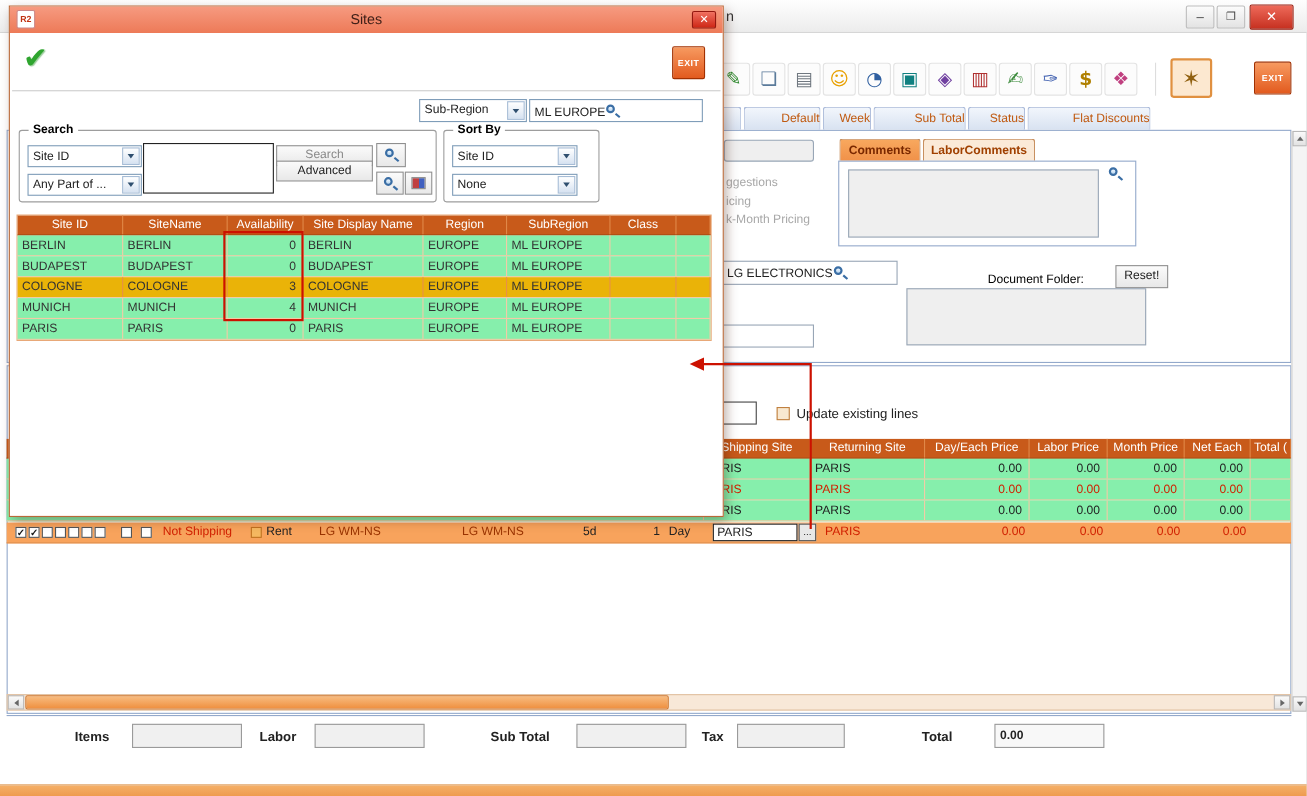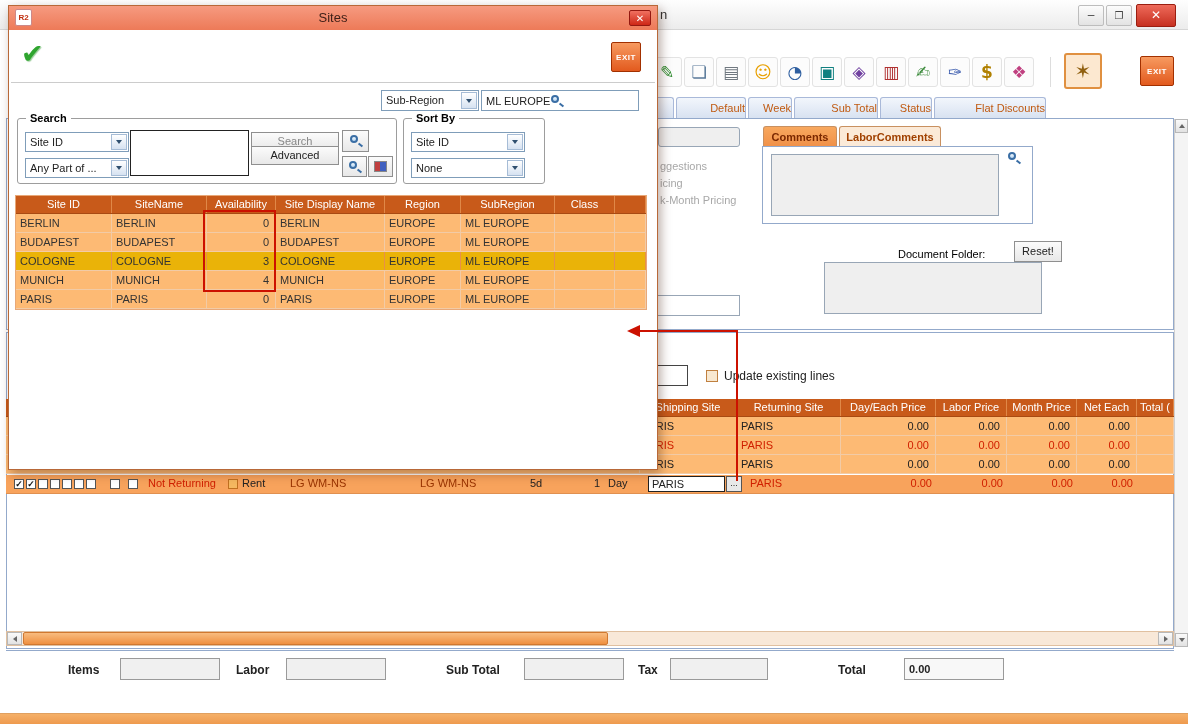--- a/index.html
+++ b/index.html
@@ -49,21 +49,21 @@
 
   
   .dialog{left:8px;top:5px;width:650px;height:465px;background:#fff;border:1px solid #B86838;
           box-shadow:3px 4px 10px rgba(60,20,0,.35);z-index:20}
   .d-title{left:0;top:0;right:0;height:24px;background:linear-gradient(#F69A80,#ED7A58);color:#402018;
            text-align:center;line-height:24px;font-size:13px}
   .d-close{top:4px;right:6px;width:22px;height:16px;background:linear-gradient(#F07060,#CE2716);
            border:1px solid #941810;border-radius:2px;color:#fff;text-align:center;line-height:15px;font-size:10px}
 
   
-  .trow{display:flex;height:19px;line-height:18px;border-bottom:1px solid #F2CBA6;background:#fdba74}
+  .trow{display:flex;height:19px;line-height:18px;border-bottom:1px solid #F2CBA6;background:#86efac}
   .thead{height:18px;line-height:17px;background:#C85A1A;color:#fff;border-bottom:1px solid #A84A12}
   .tc{border-right:1px solid #F2CBA6;padding-left:4px;overflow:hidden;white-space:nowrap}
   .thead .tc{border-right:1px solid #E08848;padding-left:0;text-align:center}
   .sel{background:#eab308}
   .sel .tc{border-right-color:#E89048}
   .num{text-align:right;padding-right:6px;padding-left:0}
   .redtext{color:#D02000}
   .c0{width:96px}.c1{width:95px}.c2{width:69px}.c3{width:109px}.c4{width:76px}.c5{width:94px}.c6{width:60px}.cf{flex:1}
   .g0{width:634px}.g1{width:97px}.g2{width:104px}.g3{width:95px}.g4{width:71px}.g5{width:70px}.g6{width:60px}.gf{flex:1;padding-left:2px}
 
@@ -146,20 +146,24 @@
 
   <span class="abs" style="left:660px;top:160px;color:#A8A8A8">ggestions</span>
   <span class="abs" style="left:660px;top:177px;color:#A8A8A8">icing</span>
   <span class="abs" style="left:660px;top:194px;color:#A8A8A8">k-Month Pricing</span>
 
   <div class="abs panel" style="left:762px;top:146px;width:271px;height:78px">
     <div class="abs grayarea" style="left:8px;top:7px;width:228px;height:62px"></div>
     <span class="abs mag" style="left:244px;top:4px"><i></i><b></b></span>
   </div>
 
+  <div class="abs fieldbox" style="left:656px;top:237px;width:160px;height:22px">
+    <span>LG ELECTRONICS</span>
+    <span class="abs mag" style="right:3px;top:3px"><i></i><b></b></span>
+  </div>
   <div class="abs fieldbox" style="left:640px;top:295px;width:100px;height:21px">
     <span class="abs mag" style="right:3px;top:3px"><i></i><b></b></span>
   </div>
 
   <span class="abs" style="left:898px;top:248px;color:#000">Document Folder:</span>
   <div class="abs btn" style="left:1014px;top:241px;width:48px;height:21px;line-height:19px">Reset!</div>
   <div class="abs grayarea" style="left:824px;top:262px;width:218px;height:52px"></div>
 
   <div class="abs panel" style="left:6px;top:332px;width:1168px;height:317px"></div>
 
@@ -213,21 +217,21 @@
   <div class="abs" style="left:6px;top:475px;width:1168px;height:19px;background:#F8A35C;border-bottom:1px solid #E09050">
     <span class="cbx" style="left:8px">✓</span>
     <span class="cbx" style="left:20px">✓</span>
     <span class="cbx" style="left:32px"></span>
     <span class="cbx" style="left:44px"></span>
     <span class="cbx" style="left:56px"></span>
     <span class="cbx" style="left:68px"></span>
     <span class="cbx" style="left:80px"></span>
     <span class="cbx" style="left:104px"></span>
     <span class="cbx" style="left:122px"></span>
-    <span class="abs" style="left:142px;top:2px;color:#D02000">Not Returning</span>
+    <span class="abs" style="left:142px;top:2px;color:#D02000">Not Shipping</span>
     <span class="cbx" style="left:222px;background:#F5B860;border-color:#C07020"></span>
     <span class="abs" style="left:236px;top:2px">Rent</span>
     <span class="abs" style="left:284px;top:2px;color:#993300">LG WM-NS</span>
     <span class="abs" style="left:414px;top:2px;color:#993300">LG WM-NS</span>
     <span class="abs" style="left:524px;top:2px">5d</span>
     <span class="abs" style="left:580px;top:2px;width:14px;text-align:right">1</span>
     <span class="abs" style="left:602px;top:2px">Day</span>
     <span class="abs" style="left:642px;top:1px;width:77px;height:16px;background:#fff;border:1px solid #222;line-height:14px;padding-left:3px">PARIS</span>
     <span class="abs" style="left:720px;top:1px;width:16px;height:16px;background:#E8E8E8;border:1px solid #555;text-align:center;line-height:13px;font-size:9px">...</span>
     <span class="abs" style="left:744px;top:2px;color:#D02000">PARIS</span>

